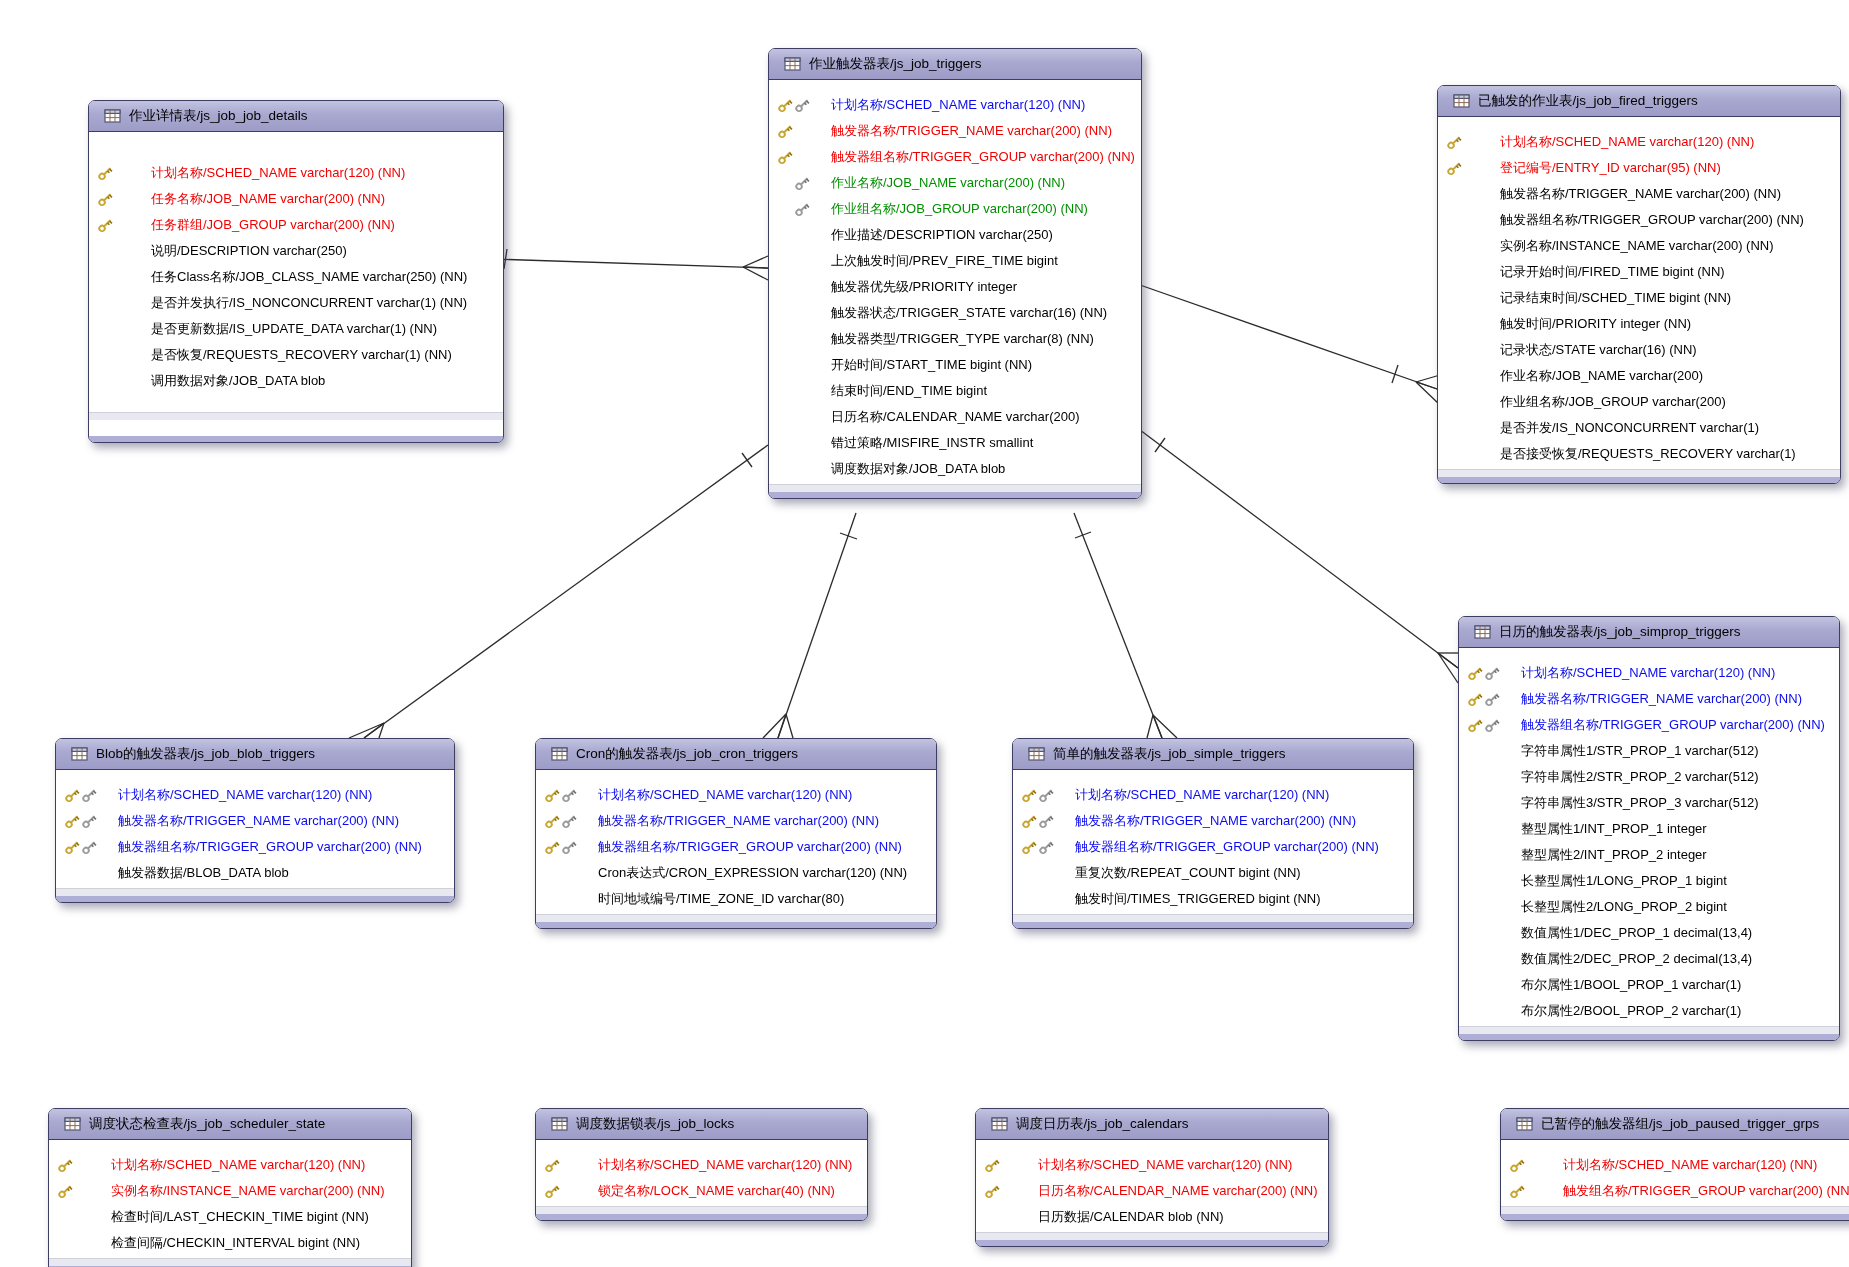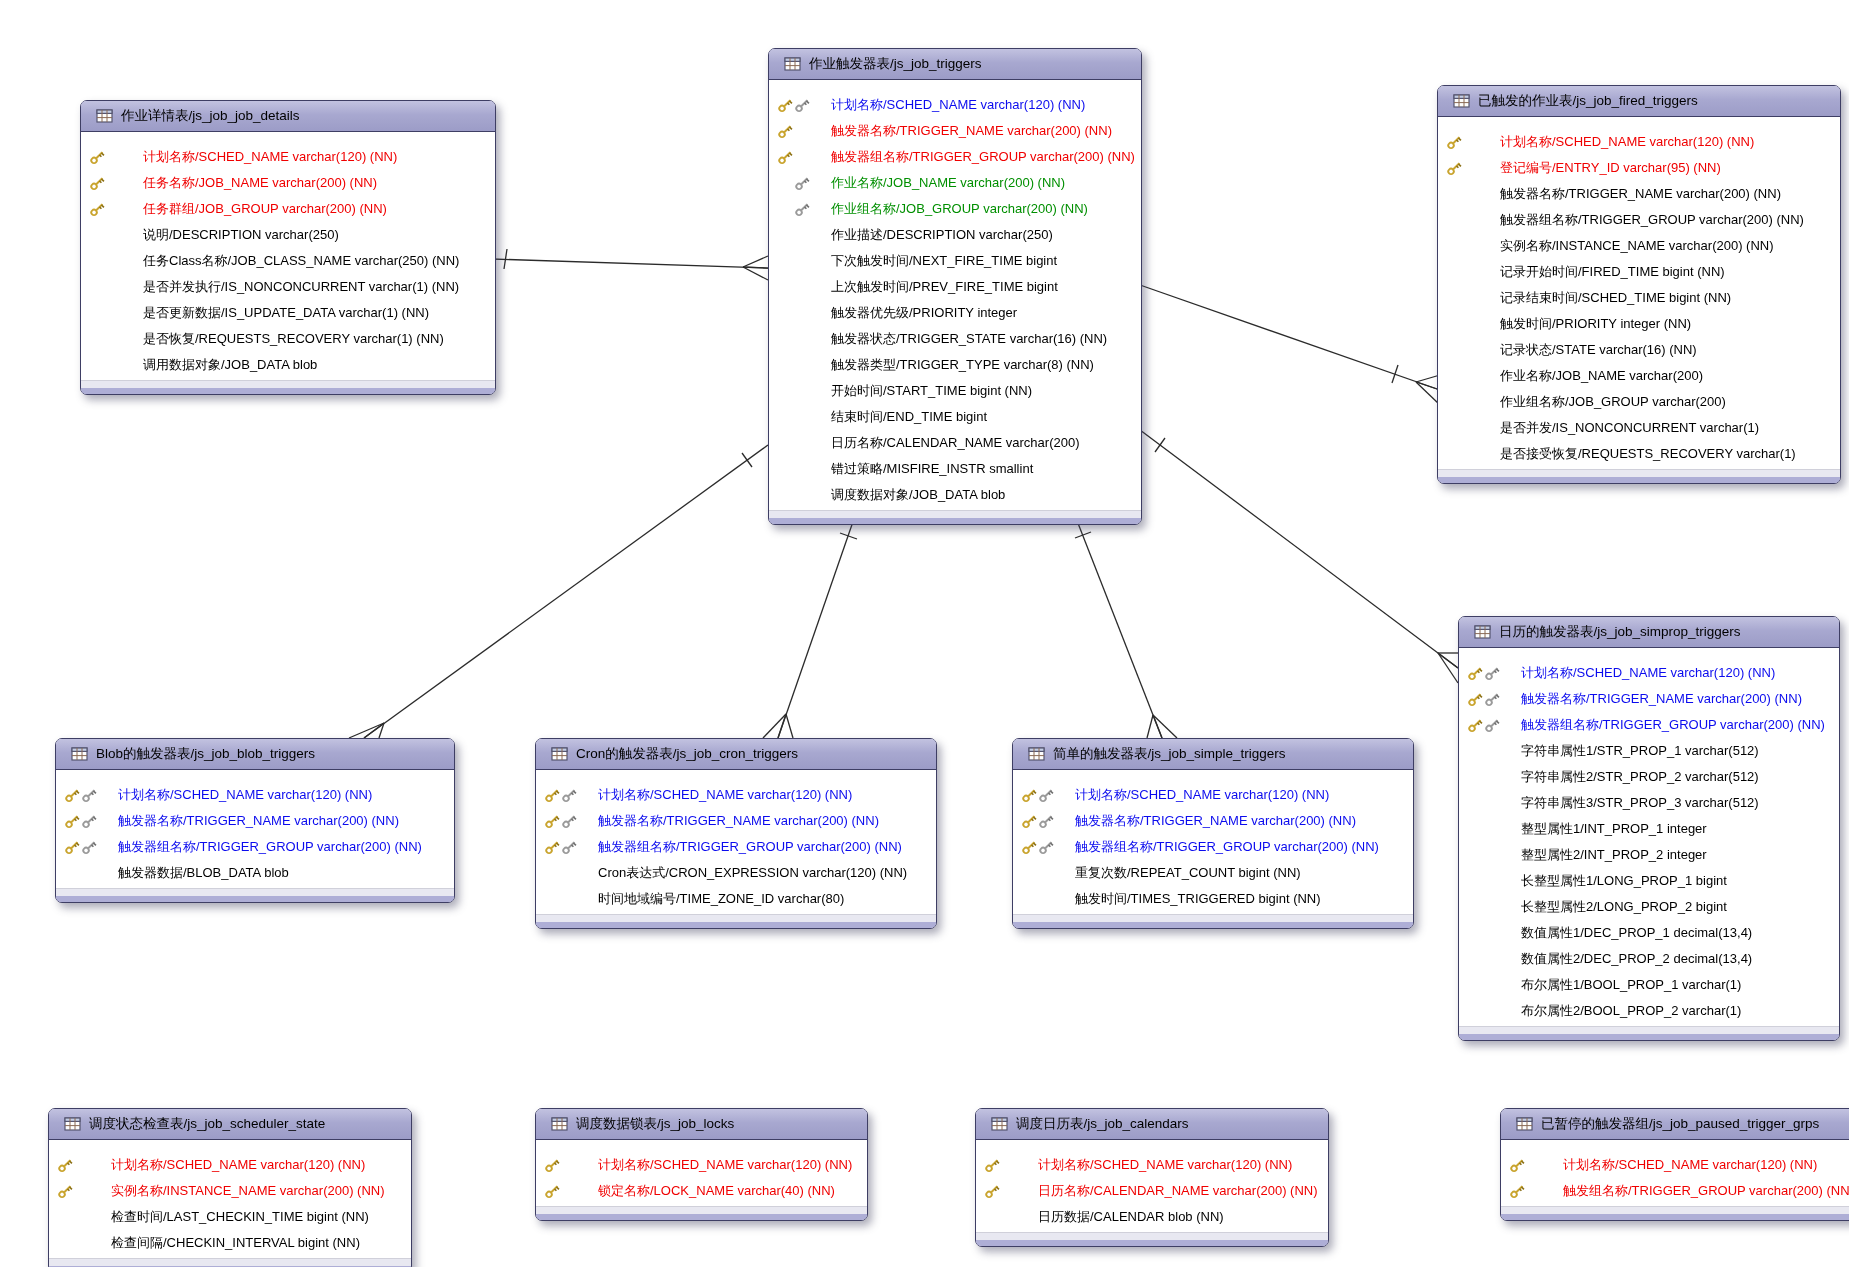--- a/index.html
+++ b/index.html
@@ -66,21 +66,21 @@
         <line x1="1438" y1="653" x2="1458" y2="683" stroke="#2b2b2b" stroke-width="1.3"></line>
       </g>
       <g>
         <line x1="1140" y1="285" x2="1440" y2="390" stroke="#2b2b2b" stroke-width="1.3"></line>
         <line x1="1392" y1="383" x2="1398" y2="365" stroke="#2b2b2b" stroke-width="1.3"></line>
         <line x1="1416" y1="382" x2="1440" y2="375" stroke="#2b2b2b" stroke-width="1.3"></line>
         <line x1="1416" y1="382" x2="1440" y2="390" stroke="#2b2b2b" stroke-width="1.3"></line>
         <line x1="1416" y1="382" x2="1440" y2="405" stroke="#2b2b2b" stroke-width="1.3"></line>
       </g>
     </svg>
-<div class="ertable" style="left: 80px; top: 100px; width: 414px;">
+<div class="ertable" style="left: 88px; top: 100px; width: 414px; gap: 16px;">
       <div class="ehead">
         <span style="display: inline-flex;">
           <svg width="17" height="14" viewBox="0 0 17 14">
             <rect x="1" y="1" width="15" height="12" fill="#fdfdfd" stroke="#555570" stroke-width="1.2"></rect>
             <rect x="1" y="1" width="15" height="3.4" fill="#c3cde4" stroke="#555570" stroke-width="1.2"></rect>
             <line x1="6" y1="1" x2="6" y2="13" stroke="#8b6a55" stroke-width="1"></line>
             <line x1="11" y1="1" x2="11" y2="13" stroke="#8b6a55" stroke-width="1"></line>
             <line x1="1" y1="8.6" x2="16" y2="8.6" stroke="#8b6a55" stroke-width="1"></line>
           </svg>
         </span>
@@ -235,25 +235,20 @@
                 <line x1="11.4" y1="8" x2="11.4" y2="10.6" stroke="#6e6e6e" stroke-width="1.6"></line>
                 <line x1="14.2" y1="8" x2="14.2" y2="11.4" stroke="#6e6e6e" stroke-width="1.6"></line>
               </g>
             </svg></span>
           <span class="flabel">作业组名称/JOB_GROUP varchar(200) (NN)</span>
         </div>
         <div class="erow c-black">
           <span class="ks"></span>
           <span class="ks"></span>
           <span class="flabel">作业描述/DESCRIPTION varchar(250)</span>
-        </div>
-        <div class="erow c-black">
-          <span class="ks"></span>
-          <span class="ks"></span>
-          <span class="flabel">下次触发时间/NEXT_FIRE_TIME bigint</span>
         </div>
         <div class="erow c-black">
           <span class="ks"></span>
           <span class="ks"></span>
           <span class="flabel">上次触发时间/PREV_FIRE_TIME bigint</span>
         </div>
         <div class="erow c-black">
           <span class="ks"></span>
           <span class="ks"></span>
           <span class="flabel">触发器优先级/PRIORITY integer</span>

